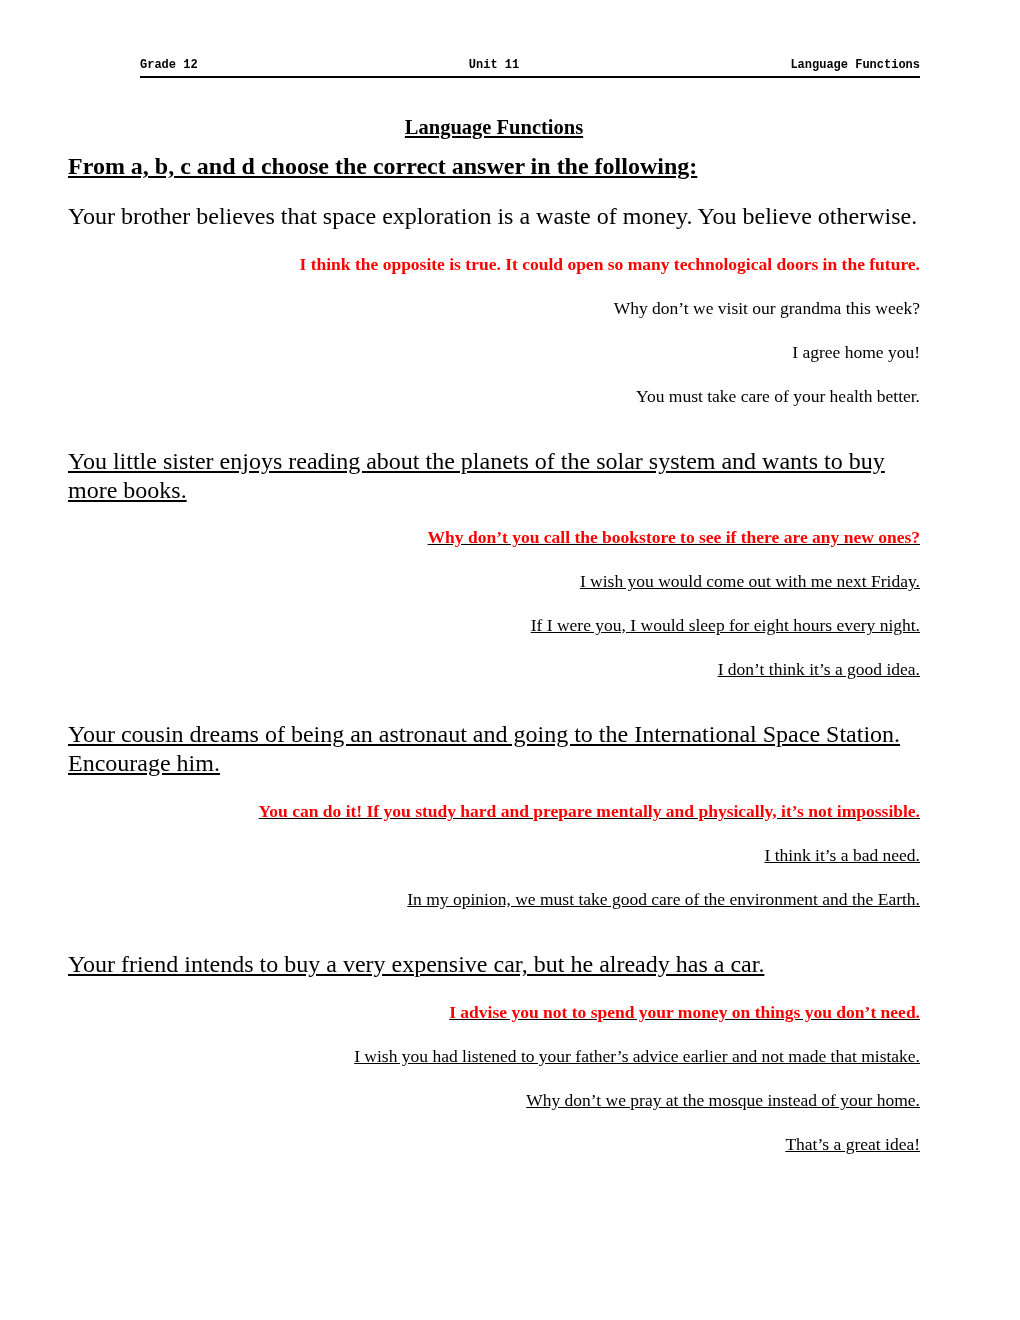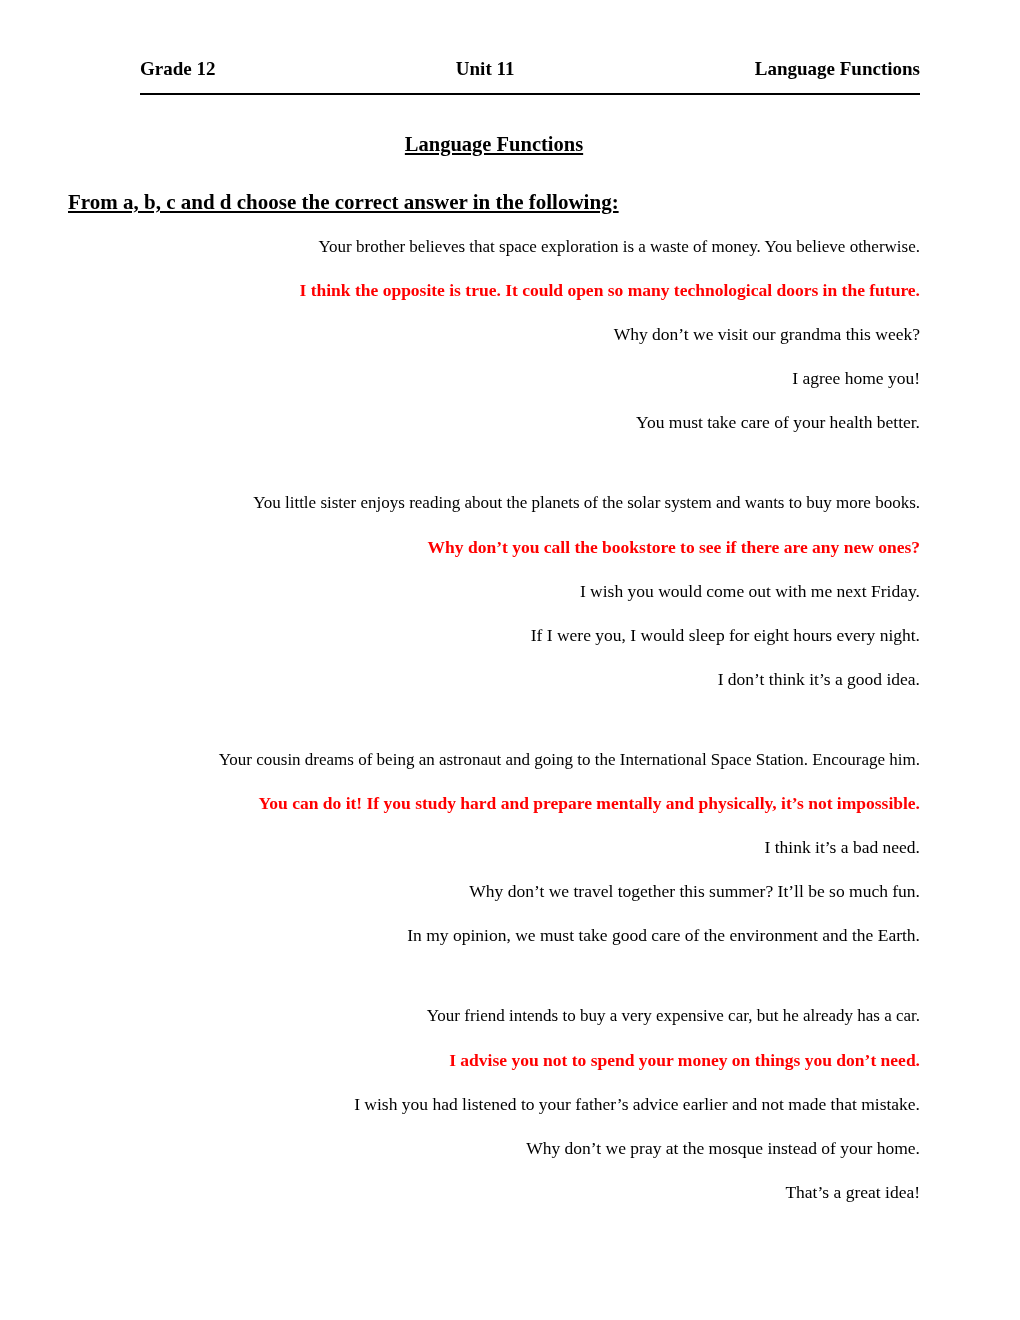--- a/index.html
+++ b/index.html
@@ -16,45 +16,44 @@
     color: #000000;
     font-family: "Liberation Serif", serif;
     padding: 58px 100px 40px 68px;
   }
   .doc-header {
     display: flex;
     justify-content: space-between;
     align-items: baseline;
     margin-left: 72px;
     border-bottom: 2.5px solid #000000;
-    padding-bottom: 13px;
-    font-family: Liberation Serif, serif;
+    padding-bottom: 4px;
+    font-family: Liberation Mono, monospace;
     font-weight: bold;
-    font-size: 19px;
+    font-size: 12px;
   }
   .doc-title {
     text-align: center;
     font-weight: bold;
     font-size: 20.5px;
     text-decoration: underline;
     margin: 38px 0 0 0;
   }
   .instruction {
     font-weight: bold;
-    font-size: 21px;
+    font-size: 24px;
     text-decoration: underline;
-    margin: 34px 0 22px 0;
+    margin: 14px 0 22px 0;
   }
   .qblock { margin: 0; }
-  .qblock + .qblock { margin-top: 60px; }
+  .qblock + .qblock { margin-top: 40px; text-decoration: underline; }
   .question {
-    font-size: 17px;
+    font-size: 24px;
     margin: 0 0 23px 0;
     line-height: 1.2;
-    text-align: right;
   }
   .answer {
     font-size: 17.5px;
     margin: 0 0 23px 60px;
     line-height: 1.2;
     text-align: right;
   }
   .answer.correct {
     color: var(--correct-color, #ff0000);
     font-weight: bold;
@@ -88,21 +87,20 @@
     <p class="answer correct">Why don’t you call the bookstore to see if there are any new ones?</p>
     <p class="answer">I wish you would come out with me next Friday.</p>
     <p class="answer">If I were you, I would sleep for eight hours every night.</p>
     <p class="answer">I don’t think it’s a good idea.</p>
   </div>
 
   <div class="qblock">
     <p class="question">Your cousin dreams of being an astronaut and going to the International Space Station. Encourage him.</p>
     <p class="answer correct">You can do it! If you study hard and prepare mentally and physically, it’s not impossible.</p>
     <p class="answer">I think it’s a bad need.</p>
-    <p class="answer">Why don’t we travel together this summer? It’ll be so much fun.</p>
     <p class="answer">In my opinion, we must take good care of the environment and the Earth.</p>
   </div>
 
   <div class="qblock">
     <p class="question">Your friend intends to buy a very expensive car, but he already has a car.</p>
     <p class="answer correct">I advise you not to spend your money on things you don’t need.</p>
     <p class="answer">I wish you had listened to your father’s advice earlier and not made that mistake.</p>
     <p class="answer">Why don’t we pray at the mosque instead of your home.</p>
     <p class="answer">That’s a great idea!</p>
   </div>

